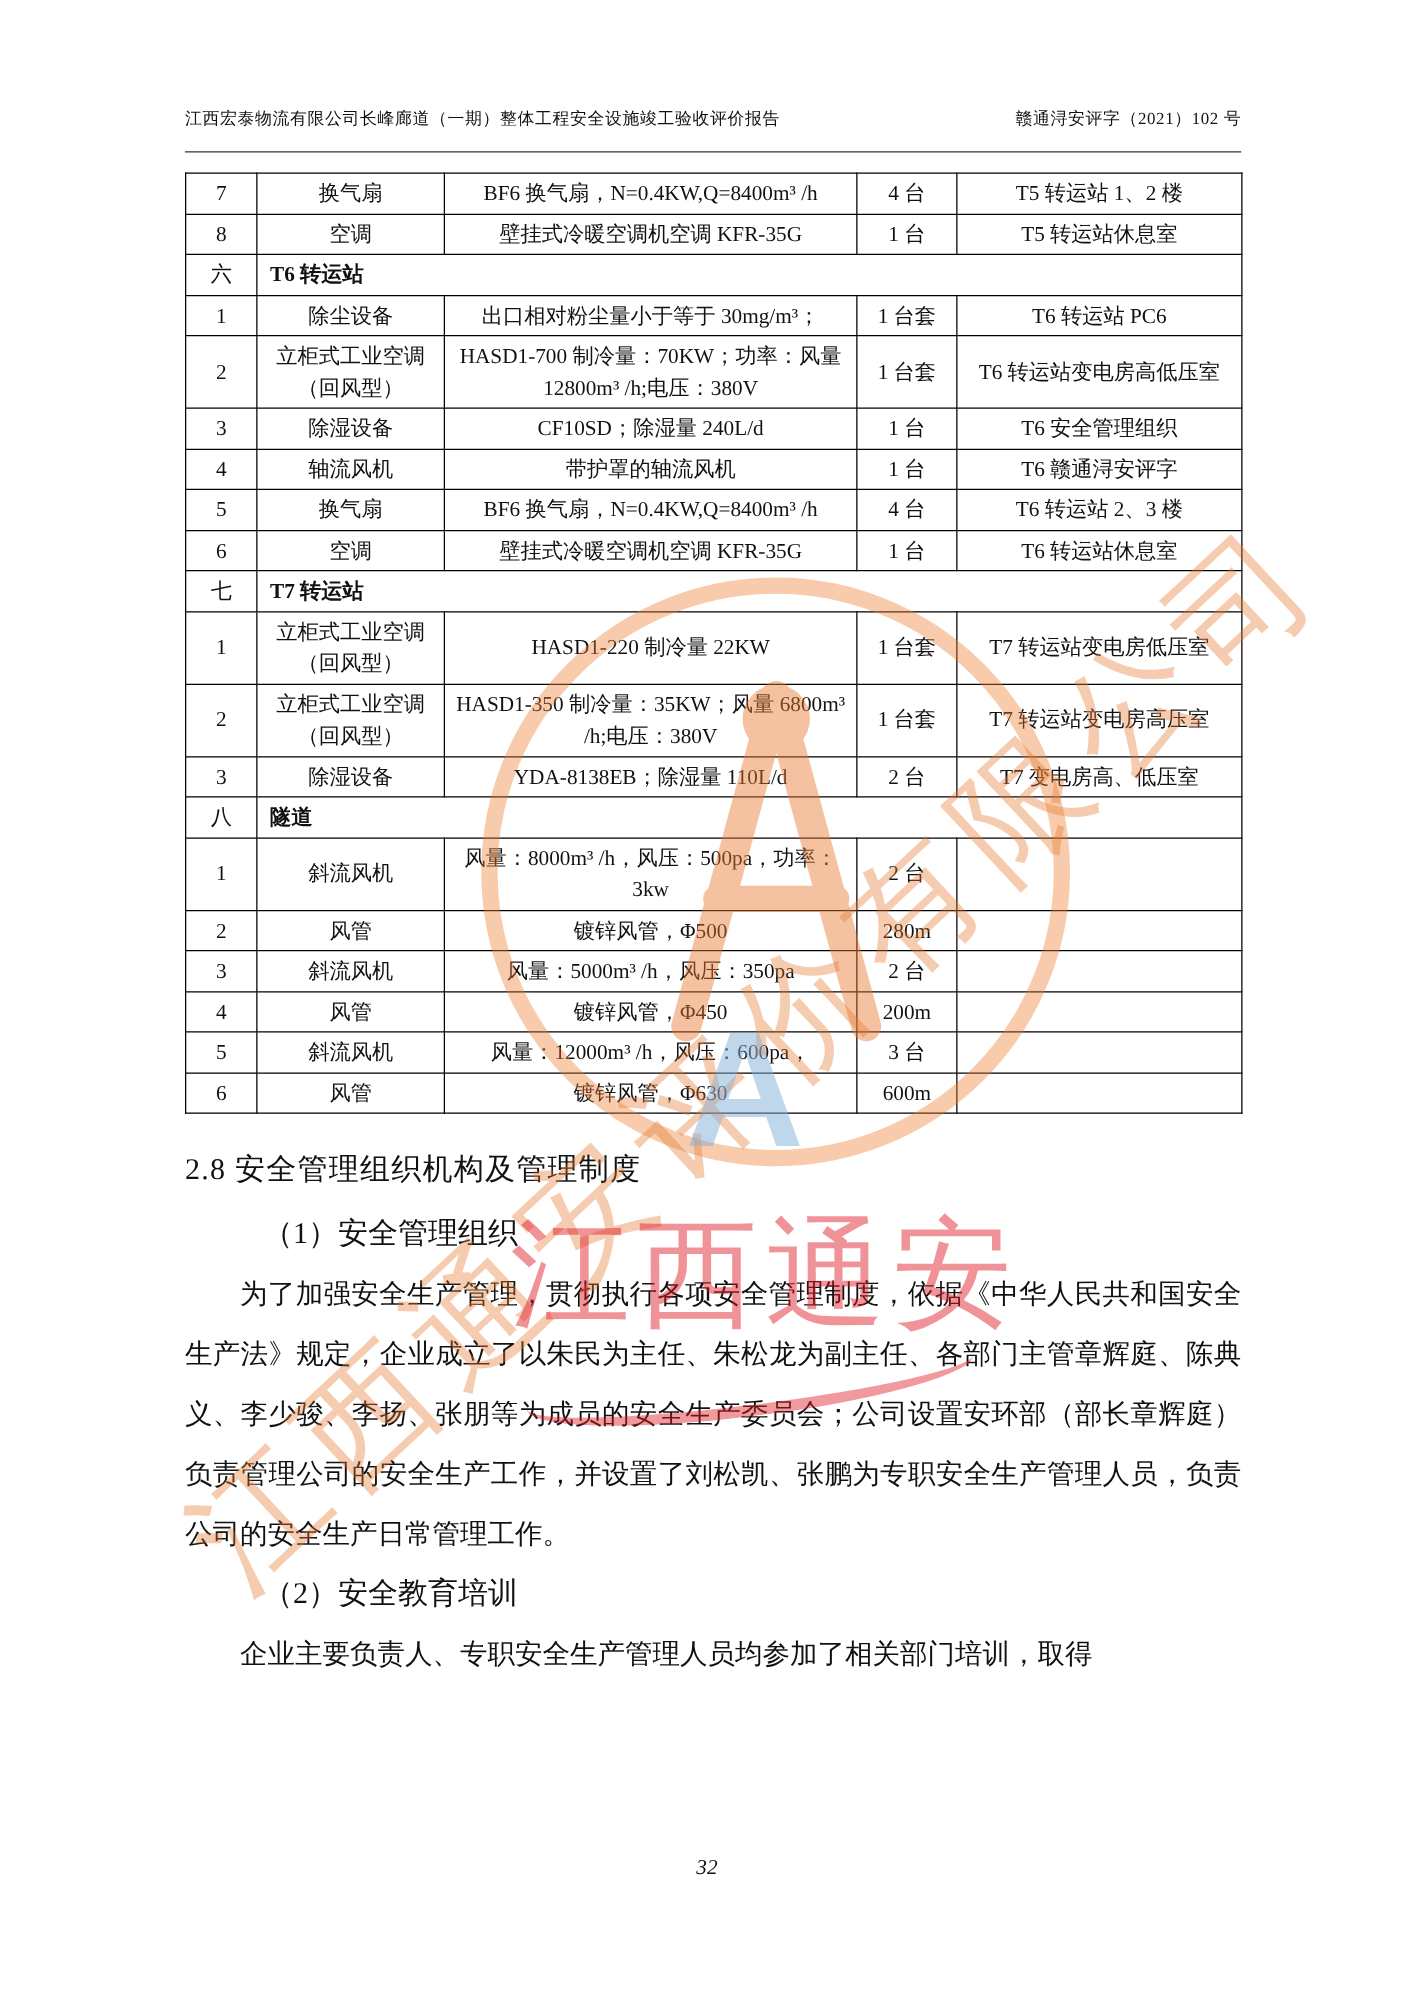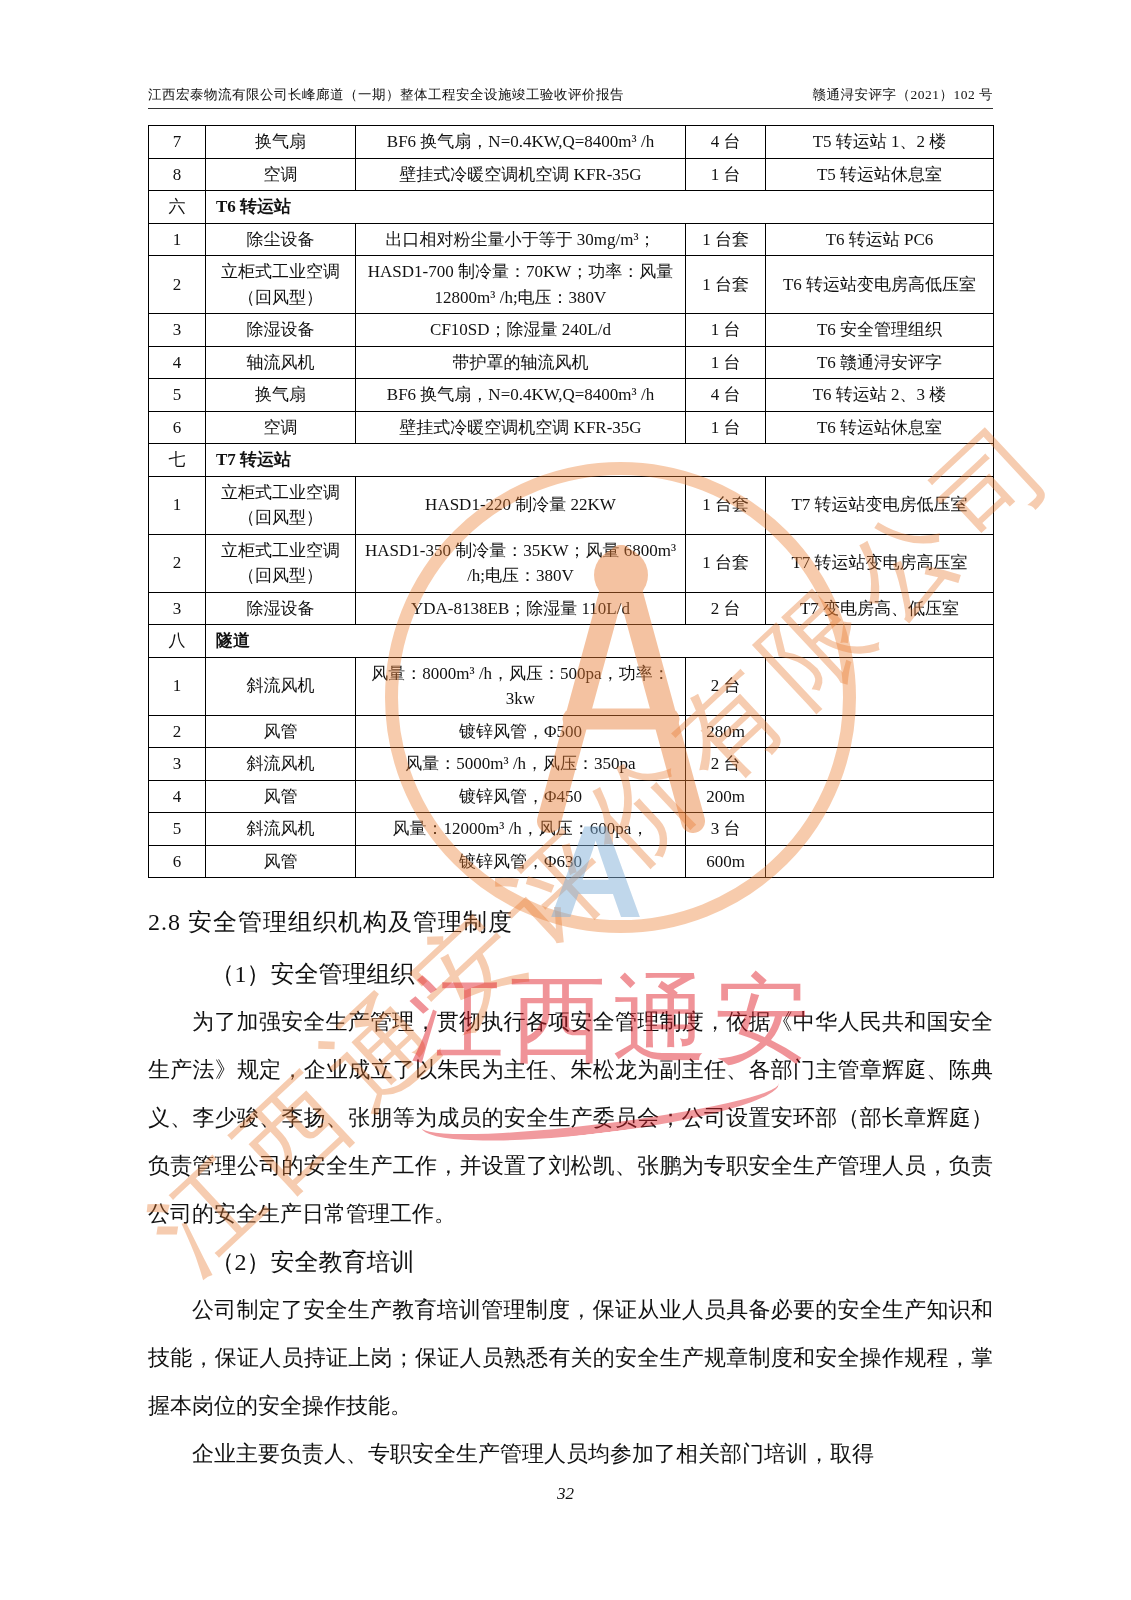--- a/index.html
+++ b/index.html
@@ -14,21 +14,21 @@
     padding: 86px 138px 0 148px;
     font-family: "Liberation Serif", "DejaVu Serif", serif;
     color: #111;
   }
   
   .doc-header {
     display: flex;
     justify-content: space-between;
     align-items: flex-end;
     font-size: 13.5px;
-    padding-bottom: 4px;
+    padding-bottom: 17px;
     border-bottom: 1.5px solid #333;
     letter-spacing: 0.5px;
   }
   
   table.equip {
     border-collapse: collapse;
     table-layout: fixed;
     width: 845px;
     margin-top: 16px;
     font-size: 17px;
@@ -283,21 +283,20 @@
           <td class="c-qty">600m</td>
           <td class="c-loc"></td>
         </tr>
       </tbody>
   </table>
 
   <div class="heading-28">2.8 安全管理组织机构及管理制度</div>
   <p class="sub-line">（1）安全管理组织</p>
   <p class="para">为了加强安全生产管理，贯彻执行各项安全管理制度，依据《中华人民共和国安全生产法》规定，企业成立了以朱民为主任、朱松龙为副主任、各部门主管章辉庭、陈典义、李少骏、李扬、张朋等为成员的安全生产委员会；公司设置安环部（部长章辉庭）负责管理公司的安全生产工作，并设置了刘松凯、张鹏为专职安全生产管理人员，负责公司的安全生产日常管理工作。</p>
   <p class="sub-line">（2）安全教育培训</p>
-  <p class="para">公司制定了安全生产教育培训管理制度，保证从业人员具备必要的安全生产知识和技能，保证人员持证上岗；保证人员熟悉有关的安全生产规章制度和安全操作规程，掌握本岗位的安全操作技能。</p>
   <p class="para">企业主要负责人、专职安全生产管理人员均参加了相关部门培训，取得</p>
 
   <div class="page-number">32</div>
 
   <div class="watermark">
     <div class="wm-diagonal">江西通安评价有限公司</div>
     <div class="wm-circle">
       <svg viewBox="0 0 100 110">
         <path d="M50 8 L26 96" stroke="#e87a30" stroke-width="8" fill="none" stroke-linecap="round"></path>
         <path d="M50 8 L74 96" stroke="#e87a30" stroke-width="8" fill="none" stroke-linecap="round"></path>

